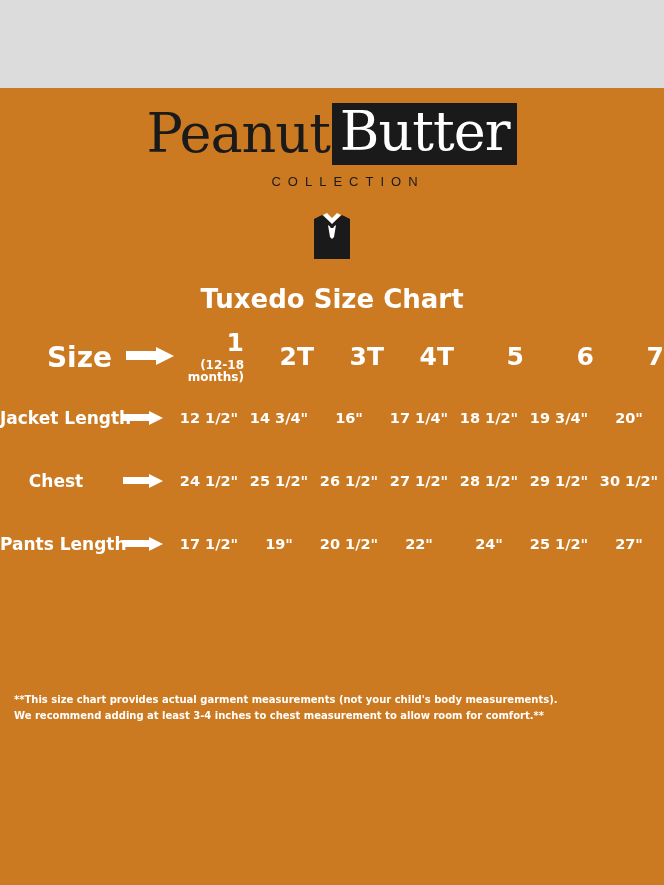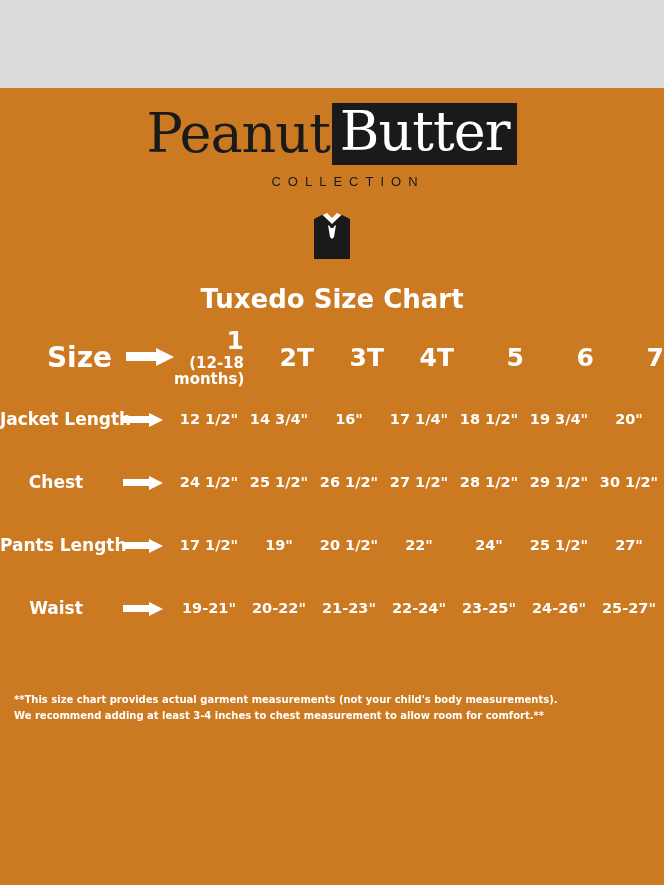--- a/index.html
+++ b/index.html
@@ -137,21 +137,21 @@
   }
   .size-head {
     font-family: "DejaVu Sans", sans-serif;
     font-size: 25px;
     font-weight: bold;
     color: #ffffff;
     line-height: 1.05;
   }
   .size-head-note {
     display: block;
-    font-size: 15px;
+    font-size: 12px;
     font-weight: bold;
     margin-top: 2px;
   }
   .cell-val {
     font-family: "DejaVu Sans", sans-serif;
     font-size: 14.5px;
     font-weight: bold;
     color: #ffffff;
     white-space: nowrap;
   }
@@ -296,33 +296,20 @@
         </td>
         <td class="cell-val">17 1/2"</td>
         <td class="cell-val">19"</td>
         <td class="cell-val">20 1/2"</td>
         <td class="cell-val">22"</td>
         <td class="cell-val">24"</td>
         <td class="cell-val">25 1/2"</td>
         <td class="cell-val">27"</td>
       </tr>
 
-      <tr class="body-row">
-        <td class="row-label">Waist</td>
-        <td>
-          <span class="arrow"><span class="shaft"></span><span class="head"></span></span>
-        </td>
-        <td class="cell-val">19-21"</td>
-        <td class="cell-val">20-22"</td>
-        <td class="cell-val">21-23"</td>
-        <td class="cell-val">22-24"</td>
-        <td class="cell-val">23-25"</td>
-        <td class="cell-val">24-26"</td>
-        <td class="cell-val">25-27"</td>
-      </tr>
     </tbody>
       </table>
 
     <div class="footnote">
       <div>**This size chart provides actual garment measurements (not your child's body measurements).</div>
       <div>We recommend adding at least 3-4 inches to chest measurement to allow room for comfort.**</div>
     </div>
 
   </div>
 </div>

